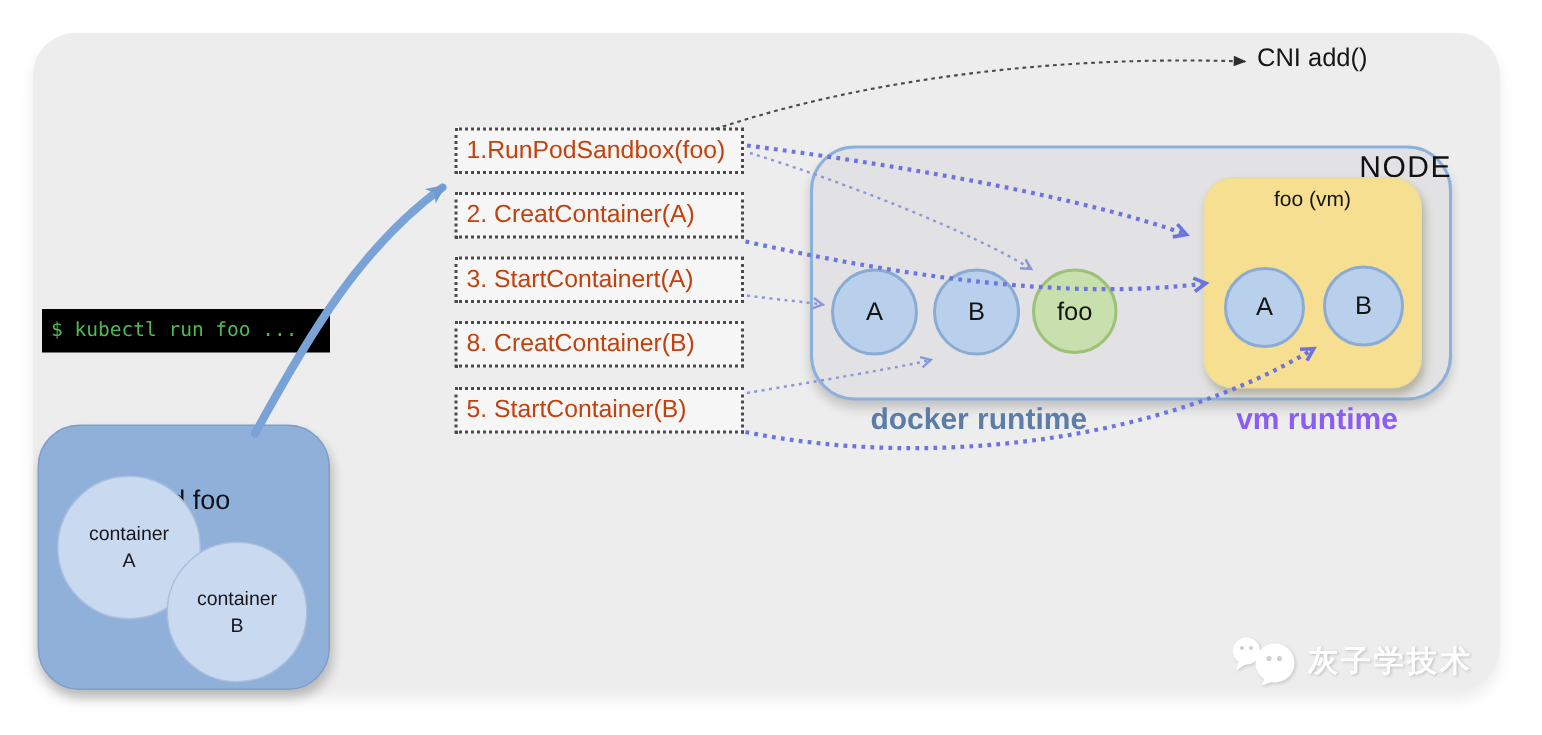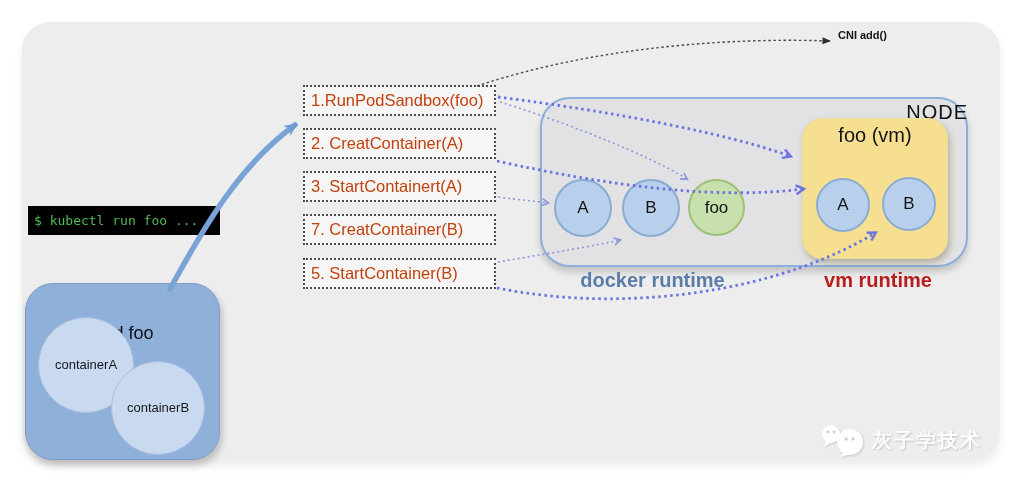--- a/index.html
+++ b/index.html
@@ -2,21 +2,21 @@
 <html><head>
 <meta charset="utf-8">
 <style>
   html,body{margin:0;padding:0;background:#fff;}
   .canvas{position:relative;width:1028px;height:490px;background:#ffffff;overflow:hidden;
           font-family:"Liberation Sans",sans-serif;}
   .panel{position:absolute;left:22px;top:22px;width:978px;height:438px;background:#ededee;
          border-radius:28px;box-shadow:0 6px 10px rgba(0,0,0,.08);}
 
   
-  .cni{position:absolute;left:838px;top:29px;font-size:11px;font-weight:bold;color:#151515;}
+  .cni{position:absolute;left:838px;top:29px;font-size:17px;font-weight:normal;color:#151515;}
 
   
   .step{position:absolute;left:303px;width:193px;height:31px;box-sizing:border-box;
         border:2px dotted #4a4a4a;background:rgba(251,251,251,.6);
         font-size:16.5px;color:#c2410c;line-height:27px;padding-left:6px;white-space:nowrap;}
   .s1{top:85px}.s2{top:128px}.s3{top:171px}.s4{top:214px}.s5{top:258px}
 
   
   .terminal{position:absolute;left:28px;top:206px;width:192px;height:29px;box-sizing:border-box;
             background:#000;color:#4fbb55;font-family:"DejaVu Sans Mono",monospace;
@@ -25,44 +25,44 @@
   
   .node{position:absolute;left:540px;top:97px;width:428px;height:170px;box-sizing:border-box;
         background:#e2e2e4;border:2px solid #8cb0d9;border-radius:30px;
         box-shadow:0 5px 7px rgba(0,0,0,.18);}
   .node-title{position:absolute;left:540px;top:101px;width:428px;text-align:right;
               font-size:20px;color:#111;letter-spacing:1px;}
   .vmbox{position:absolute;left:802px;top:118px;width:146px;height:141px;box-sizing:border-box;
          background:#f6df91;border:1px solid #e8dca2;border-radius:20px;
          box-shadow:2px 4px 6px rgba(95,85,35,.35);}
   .vm-title{position:absolute;left:802px;top:124px;width:146px;text-align:center;
-            font-size:20px;color:#141414;}
+            font-size:14px;color:#141414;}
 
   .circle{position:absolute;border-radius:50%;display:flex;align-items:center;
           justify-content:center;font-size:17px;color:#141414;box-sizing:border-box;}
   .c-blue{background:#b9d0ec;border:2px solid #8aabd3;}
   .c-green{background:#c8dfae;border:2px solid #9cc177;}
   .dA{left:554px;top:179px;width:58px;height:58px;}
   .dB{left:622px;top:179px;width:58px;height:58px;}
   .dFoo{left:688px;top:179px;width:57px;height:57px;}
   .vA{left:816px;top:178px;width:54px;height:54px;}
   .vB{left:882px;top:177px;width:54px;height:54px;}
 
   .runtime{position:absolute;top:269px;font-size:20px;font-weight:bold;text-align:center;}
   .rt-docker{left:570px;width:165px;color:#5b7da8;}
-  .rt-vm{left:817px;width:122px;color:#b91c1c;text-align:center;}
+  .rt-vm{left:817px;width:122px;color:#8b5cf6;text-align:center;}
 
   
   .pod{position:absolute;left:25px;top:283px;width:195px;height:177px;box-sizing:border-box;
        background:#8fb0d9;border:1px solid #7e9dc8;border-radius:28px;
        box-shadow:2px 5px 7px rgba(0,0,0,.22);}
   .pod-title{position:absolute;left:25px;top:291px;width:195px;text-align:center;
              font-size:18px;color:#101018;margin-top:32px;}
   .pod-circle{position:absolute;border-radius:50%;background:#c9daf0;border:1px solid #a9bedd;
-              display:flex;align-items:center;justify-content:center;
+              display:flex;flex-direction:column;align-items:center;justify-content:center;
               font-size:13px;color:#16161c;line-height:1.35;text-align:center;}
   .pA{left:38px;top:317px;width:94px;height:94px;}
   .pB{left:111px;top:361px;width:92px;height:92px;}
 
   
   .watermark{position:absolute;left:820px;top:421px;display:flex;align-items:center;gap:6px;}
   .wm-text{font-size:20px;font-weight:bold;color:#fdfdfd;letter-spacing:2px;
            text-shadow:1px 1px 2px rgba(0,0,0,.18);font-family:"DejaVu Sans","Liberation Sans",sans-serif;}
 
   .arrows{position:absolute;left:0;top:0;width:1028px;height:490px;pointer-events:none;}
@@ -86,21 +86,21 @@
 
   <div class="circle c-blue vA">A</div>
   <div class="circle c-blue vB">B</div>
 
   <div class="runtime rt-docker">docker runtime</div>
   <div class="runtime rt-vm">vm runtime</div>
 
   <div class="step s1">1.RunPodSandbox(foo)</div>
   <div class="step s2">2. CreatContainer(A)</div>
   <div class="step s3">3. StartContainert(A)</div>
-  <div class="step s4">7. CreatContainer(B)</div>
+  <div class="step s4">8. CreatContainer(B)</div>
   <div class="step s5">5. StartContainer(B)</div>
 
   <div class="terminal">
     <span>$ kubectl run foo ...</span>
   </div>
 
   <div class="pod"></div>
   <div class="pod-title">Pod foo</div>
   <div class="pod-circle pA">
     <span>container</span>

